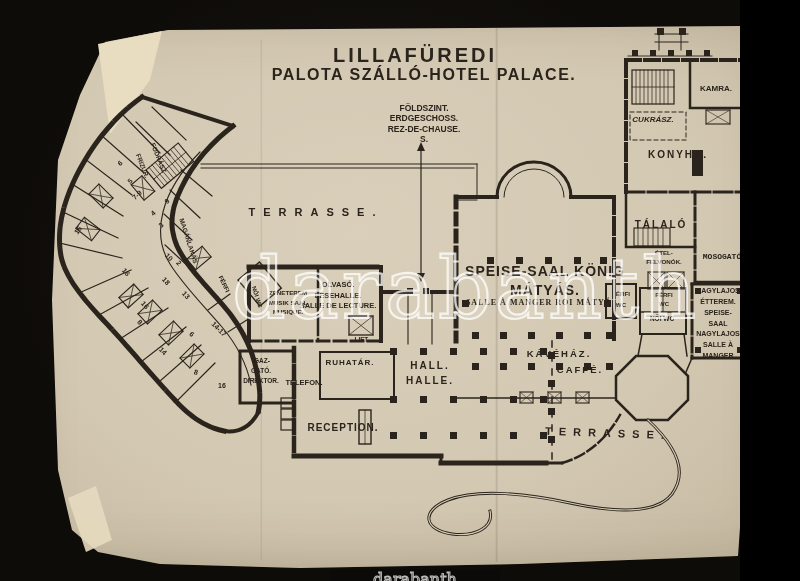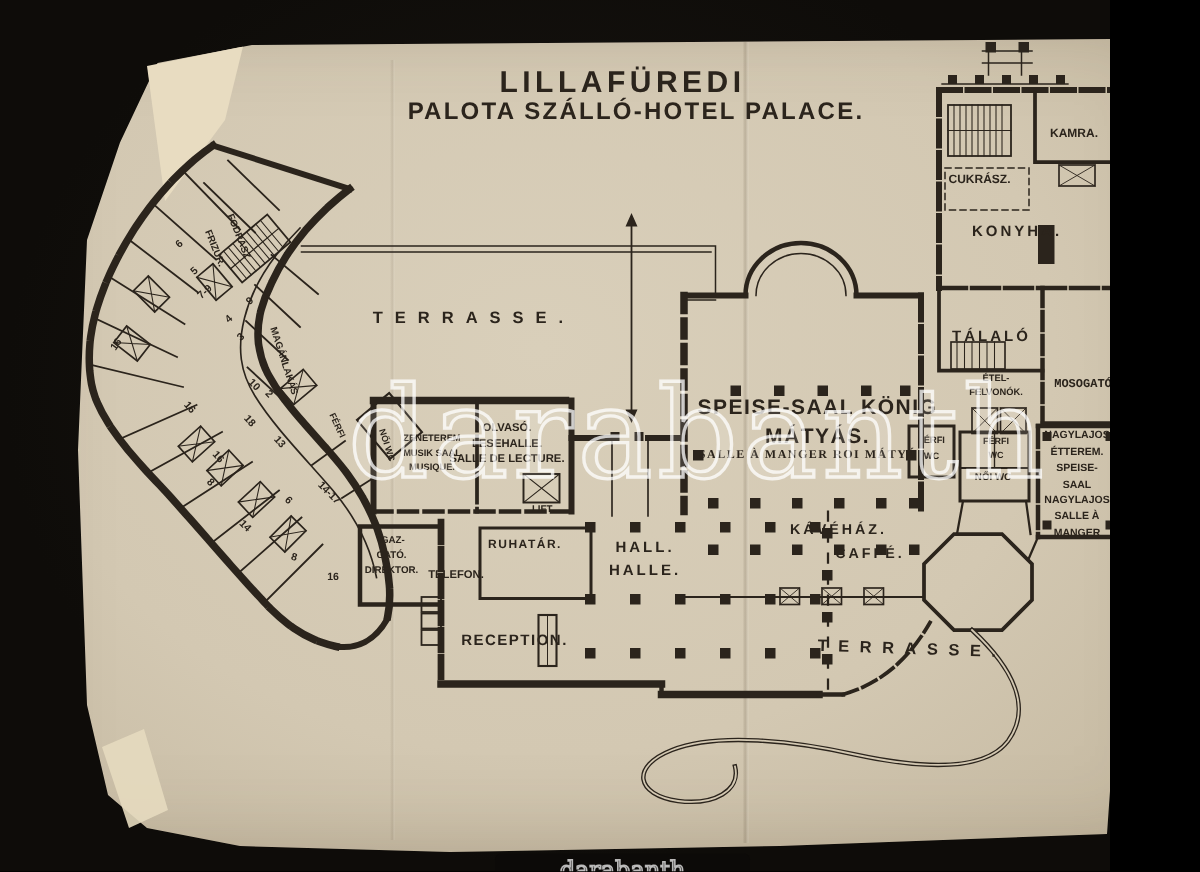--- a/index.html
+++ b/index.html
@@ -201,20 +201,24 @@
                M472,363h7v7h-7z M500,363h7v7h-7z M528,363h7v7h-7z M556,363h7v7h-7z M584,363h7v7h-7z M606,363h7v7h-7z"></path>
       <path d="M632,50h6v6h-6z M650,50h6v6h-6z M668,50h6v6h-6z M686,50h6v6h-6z M704,50h6v6h-6z
                M657,28h7v7h-7z M679,28h7v7h-7z"></path>
       <path d="M695,288h6v6h-6z M737,288h6v6h-6z M695,347h6v6h-6z M737,347h6v6h-6z"></path>
       <path d="M692,150h11v26h-11z"></path>
     </g>
   </svg>
 
   <div class="lb" style="left:415px;top:42px;font-size:20px;letter-spacing:3px;transform:translate(-50%,0);">LILLAFÜREDI</div>
   <div class="lb" style="left:424px;top:64px;font-size:16px;letter-spacing:1.5px;transform:translate(-50%,0);">PALOTA SZÁLLÓ-HOTEL PALACE.</div>
+  <div class="lb" style="left:424px;top:103px;font-size:8.5px;line-height:1.22;transform:translate(-50%,0);">FÖLDSZINT.
+ERDGESCHOSS.
+REZ-DE-CHAUSE.
+S.</div>
 
   <div class="lb" style="left:316px;top:205px;font-size:11px;letter-spacing:8px;transform:translate(-50%,0);">TERRASSE.</div>
   <div class="lb" style="left:608px;top:426px;font-size:11px;letter-spacing:7px;transform:translate(-50%,0) rotate(2deg);">TERRASSE.</div>
 
   <div class="lb" style="left:545px;top:262px;font-size:14px;letter-spacing:1px;transform:translate(-50%,0);">SPEISE-SAAL KÖNIG MÁTYÁS.</div>
   <div class="lb" style="left:543px;top:298px;font-size:8px;letter-spacing:1px;transform:translate(-50%,0);font-family:Liberation Serif, serif;">SALLE À MANGER ROI MÁTYÁS.</div>
 
   <div class="lb" style="left:559px;top:348px;font-size:9.5px;letter-spacing:2px;transform:translate(-50%,0);">KÁVÉHÁZ.</div>
   <div class="lb" style="left:580px;top:364px;font-size:9.5px;letter-spacing:2px;transform:translate(-50%,0);">CAFFÉ.</div>
 
@@ -230,21 +234,21 @@
   <div class="lb" style="left:338px;top:280px;font-size:7.5px;line-height:1.4;transform:translate(-50%,0);">OLVASÓ.
 LESEHALLE.
 SALLE DE LECTURE.</div>
   <div class="lb" style="left:288px;top:288px;font-size:6.2px;line-height:1.55;transform:translate(-50%,0);">ZENETEREM
 MUSIK SAAL
 MUSIQUE.</div>
   <div class="lb" style="left:362px;top:336px;font-size:6.5px;transform:translate(-50%,0);">LIFT.</div>
 
   <div class="lb" style="left:661px;top:218px;font-size:10px;letter-spacing:2px;transform:translate(-50%,0);">TÁLALÓ</div>
   <div class="lb" style="left:716px;top:84px;font-size:8px;transform:translate(-50%,0);text-align:right;">KAMRA.</div>
-  <div class="lb" style="left:653px;top:115px;font-size:8px;transform:translate(-50%,0);">CUKRÁSZ.</div>
+  <div class="lb" style="left:653px;top:115px;font-size:8px;transform:translate(-50%,0);font-style:italic;">CUKRÁSZ.</div>
   <div class="lb" style="left:678px;top:148px;font-size:10px;letter-spacing:2px;transform:translate(-50%,0);">KONYHA.</div>
   <div class="lb" style="left:722px;top:252px;font-size:8px;transform:translate(-50%,0);font-family:Liberation Mono, monospace;">MOSOGATÓ</div>
   <div class="lb" style="left:664px;top:249px;font-size:6.2px;line-height:1.4;transform:translate(-50%,0);">ÉTEL-
 FELVONÓK.</div>
   <div class="lb" style="left:621px;top:289px;font-size:6.2px;line-height:1.7;transform:translate(-50%,0);">FÉRFI
 WC</div>
   <div class="lb" style="left:664px;top:291px;font-size:6px;line-height:1.5;transform:translate(-50%,0);">FÉRFI
 WC</div>
   <div class="lb" style="left:662px;top:315px;font-size:6.5px;transform:translate(-50%,0);">NŐI WC</div>
   <div class="lb" style="left:718px;top:286px;font-size:7px;line-height:1.55;transform:translate(-50%,0);">NAGYLAJOS

